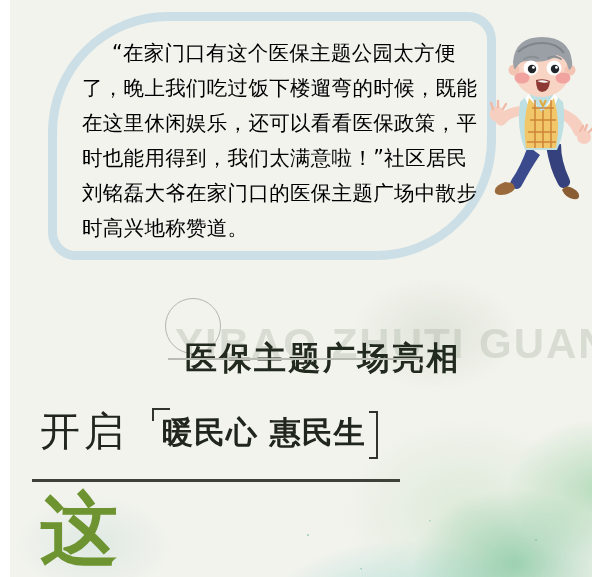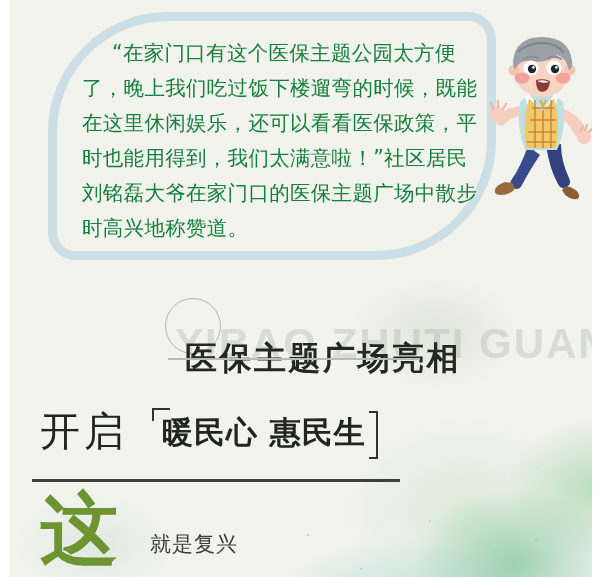--- a/index.html
+++ b/index.html
@@ -50,21 +50,21 @@
   
   #bubble{
     position:absolute; left:38px; top:12px; width:448px; height:248px;
     border:9px solid #ccdfe6;
     border-radius:120px 28px 120px 28px;
     box-sizing:border-box;
     background:transparent;
   }
   #bubble-text{
     position:absolute; left:72px; top:36px; width:400px;
-    font-size:20.5px; line-height:35px; color:#15803d;
+    font-size:20.5px; line-height:35px; color:#000000;
     letter-spacing:.3px; text-indent:30px;
     font-family:"DejaVu Sans","Liberation Sans",sans-serif;
   }
 
   
   #oldman{position:absolute; left:470px; top:30px; width:122px; height:190px;}
 
   
   #headline{position:absolute; left:155px; top:296px; width:360px; height:66px;}
   #headline-circle{
@@ -215,15 +215,14 @@
     <div id="kicker-lead">开启</div>
     <div id="kicker-bracketed">
       <span id="kicker-br-corner"></span>
       <span id="kicker-br-right"></span>
       <span id="kicker-phrase">暖民心  惠民生</span>
     </div>
   </div>
   <div id="kicker-rule"></div>
 
   <div id="sign-big">这</div>
-  <div id="sign-small">就是复兴</div>
 
 </div>
 
 </body></html>

